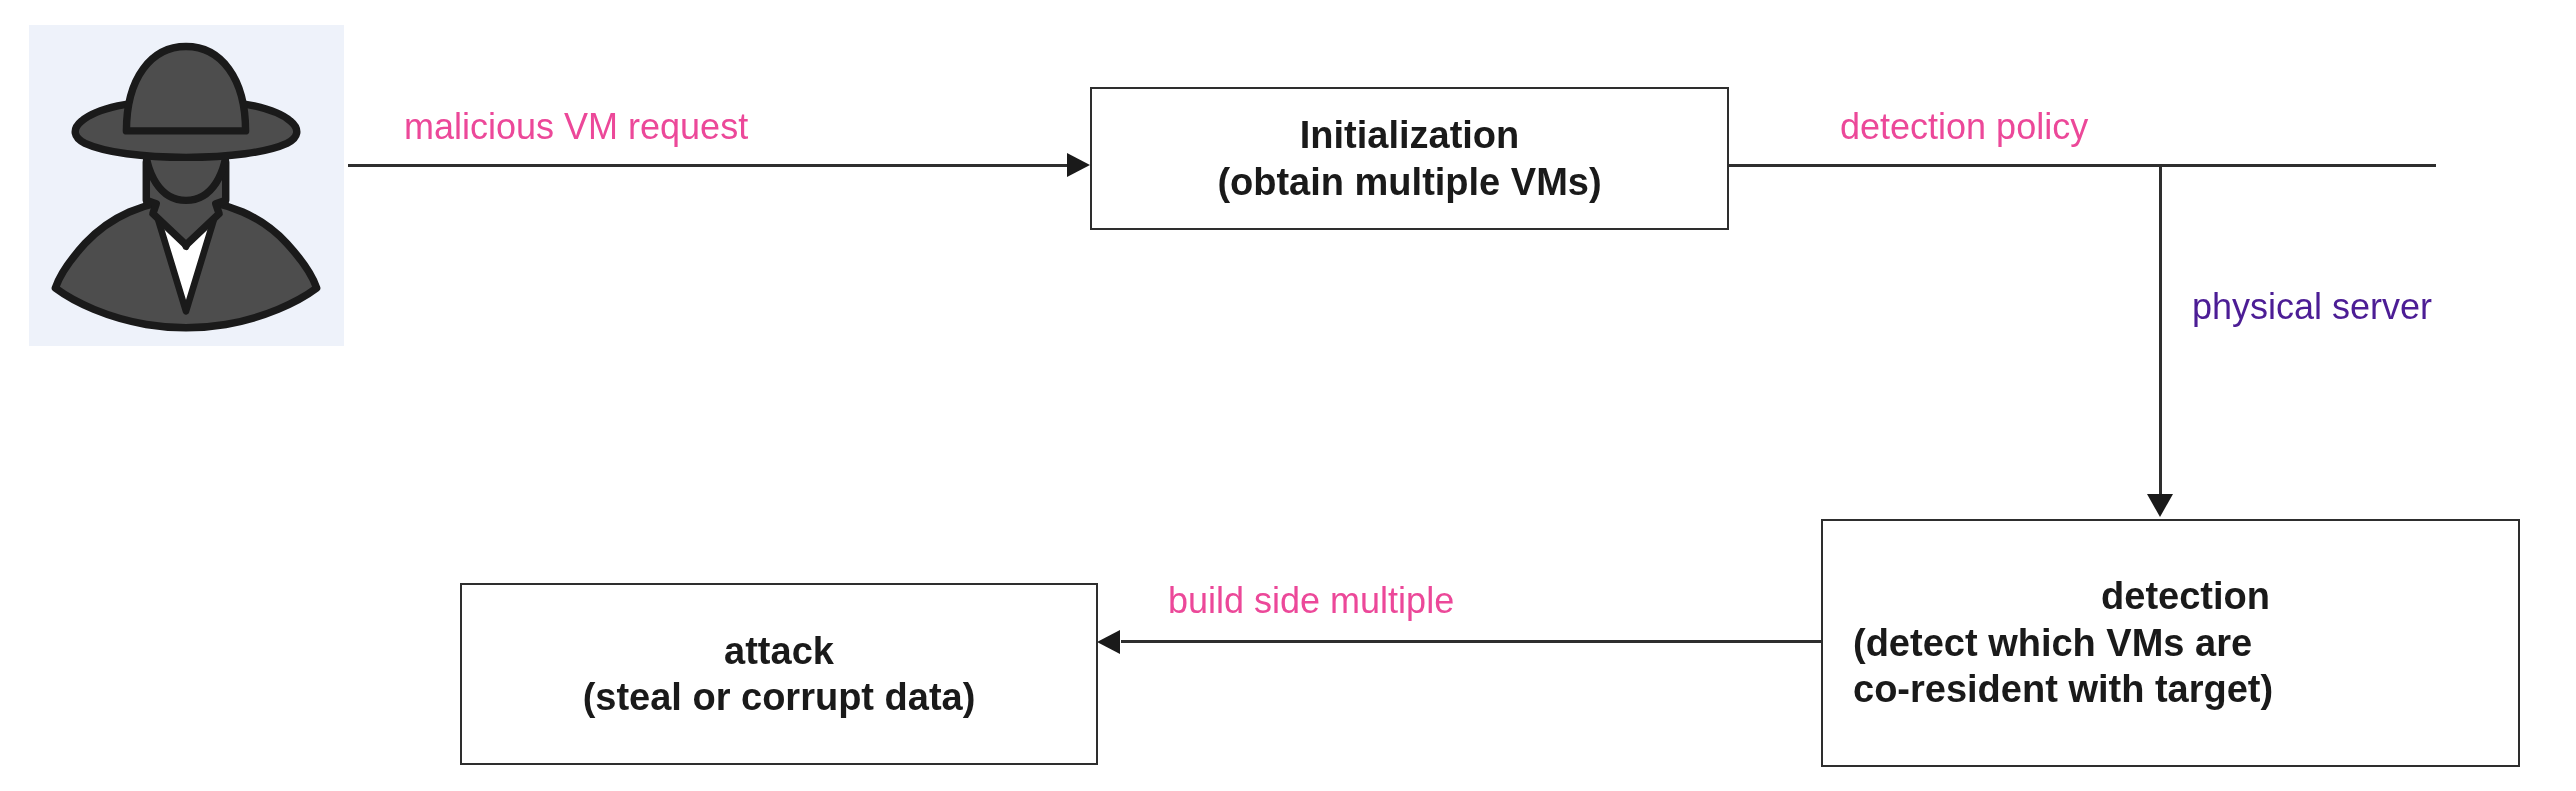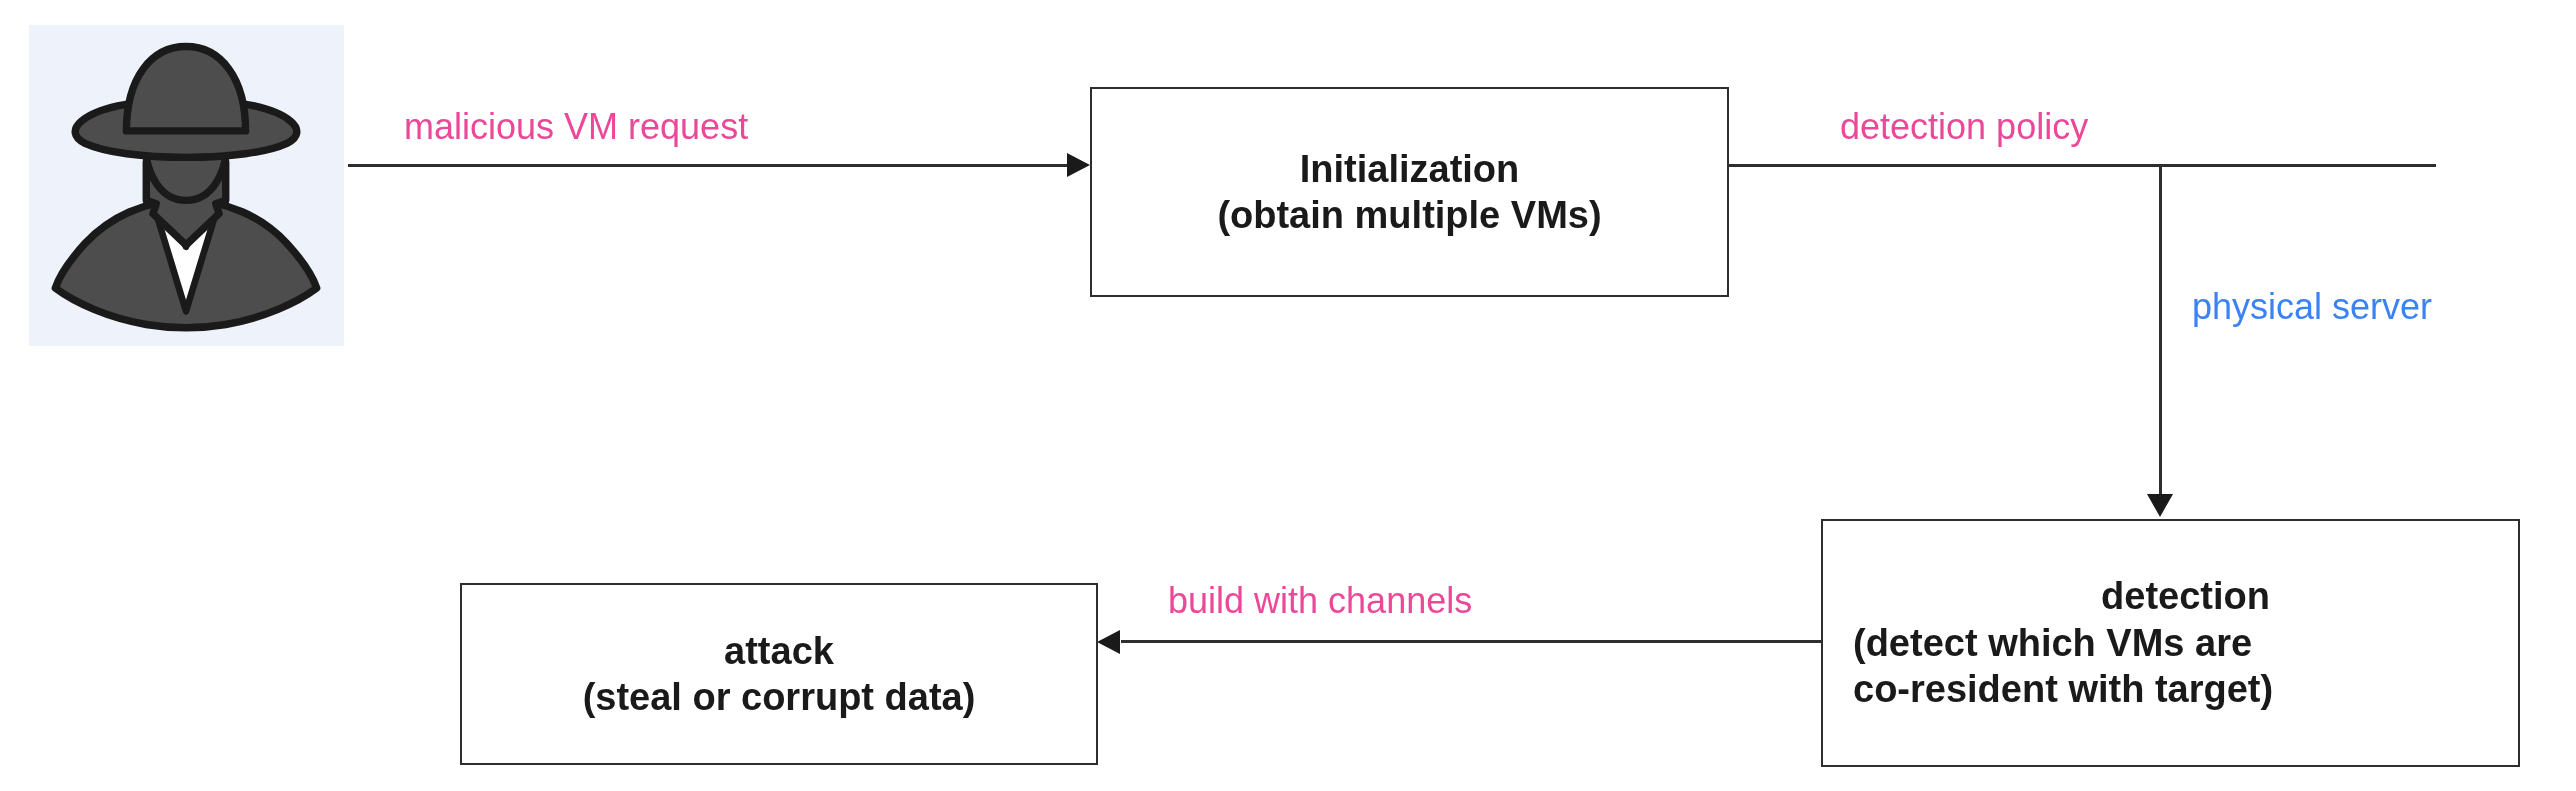--- a/index.html
+++ b/index.html
@@ -57,21 +57,21 @@
     font-weight: bold;
     font-size: 38px;
     white-space: nowrap;
     text-align: center;
   }
 
   #box-initialization {
     left: 1090px;
     top: 87px;
     width: 639px;
-    height: 210px;
+    height: 143px;
   }
   #box-detection {
     left: 1821px;
     top: 519px;
     width: 699px;
     height: 248px;
     align-items: flex-start;
     padding-left: 30px;
   }
   #box-detection .node-title { align-self: center; }
@@ -135,21 +135,21 @@
   
   .edge-label {
     position: absolute;
     font-size: 36px;
     white-space: nowrap;
     color: #ec4899;
   }
   .edge-label-multiline {
     position: absolute;
     font-size: 36px;
-    color: #3b82f6;
+    color: #4c1d95;
     line-height: 1.22;
   }
   #label-malicious { left: 404px; top: 106px; }
   #label-placement { left: 1840px; top: 106px; }
   #label-physical  { left: 2192px; top: 285px; }
   #label-build     { left: 1168px; top: 580px; }
 </style>
 </head>
 <body>
 
@@ -198,21 +198,21 @@
   </div>
 
   <div class="node-box" id="box-detection">
     <div class="node-title">detection</div>
     <div class="node-sub">(detect which VMs are</div>
     <div class="node-sub">co-resident with target)</div>
   </div>
 
   <div class="hline" id="edge3-line"></div>
   <div class="arrowhead-left" id="edge3-head"></div>
-  <div class="edge-label" id="label-build">build with channels</div>
+  <div class="edge-label" id="label-build">build side multiple</div>
 
   <div class="node-box" id="box-attack">
     <div class="node-title">attack</div>
     <div class="node-sub">(steal or corrupt data)</div>
   </div>
 
 </div>
 
 
 </body></html>

